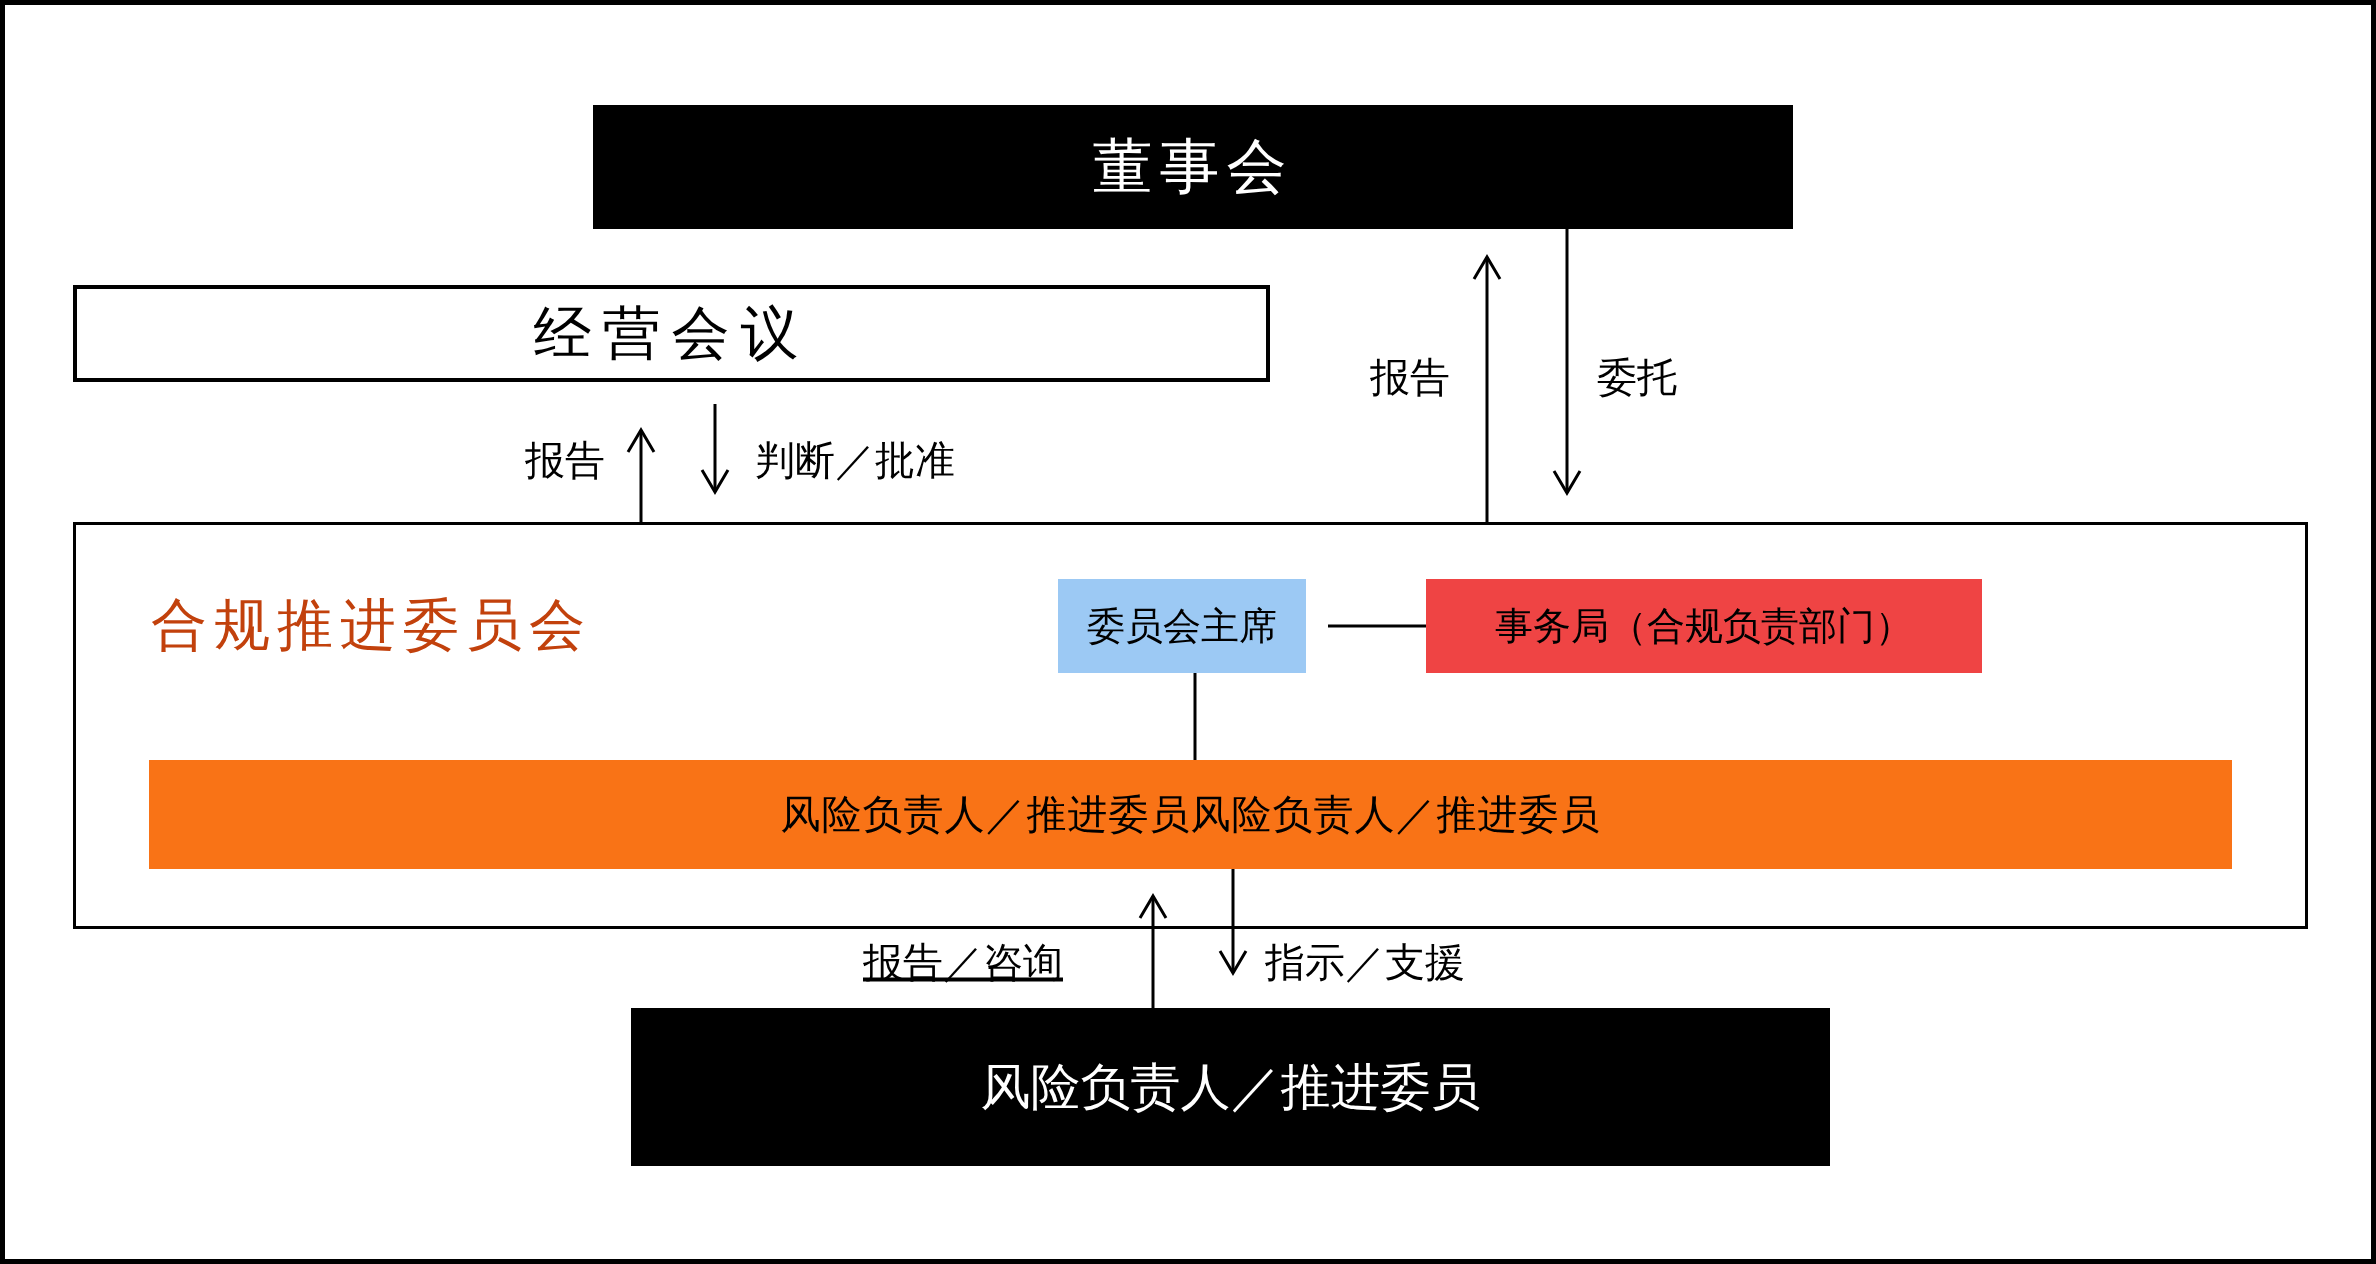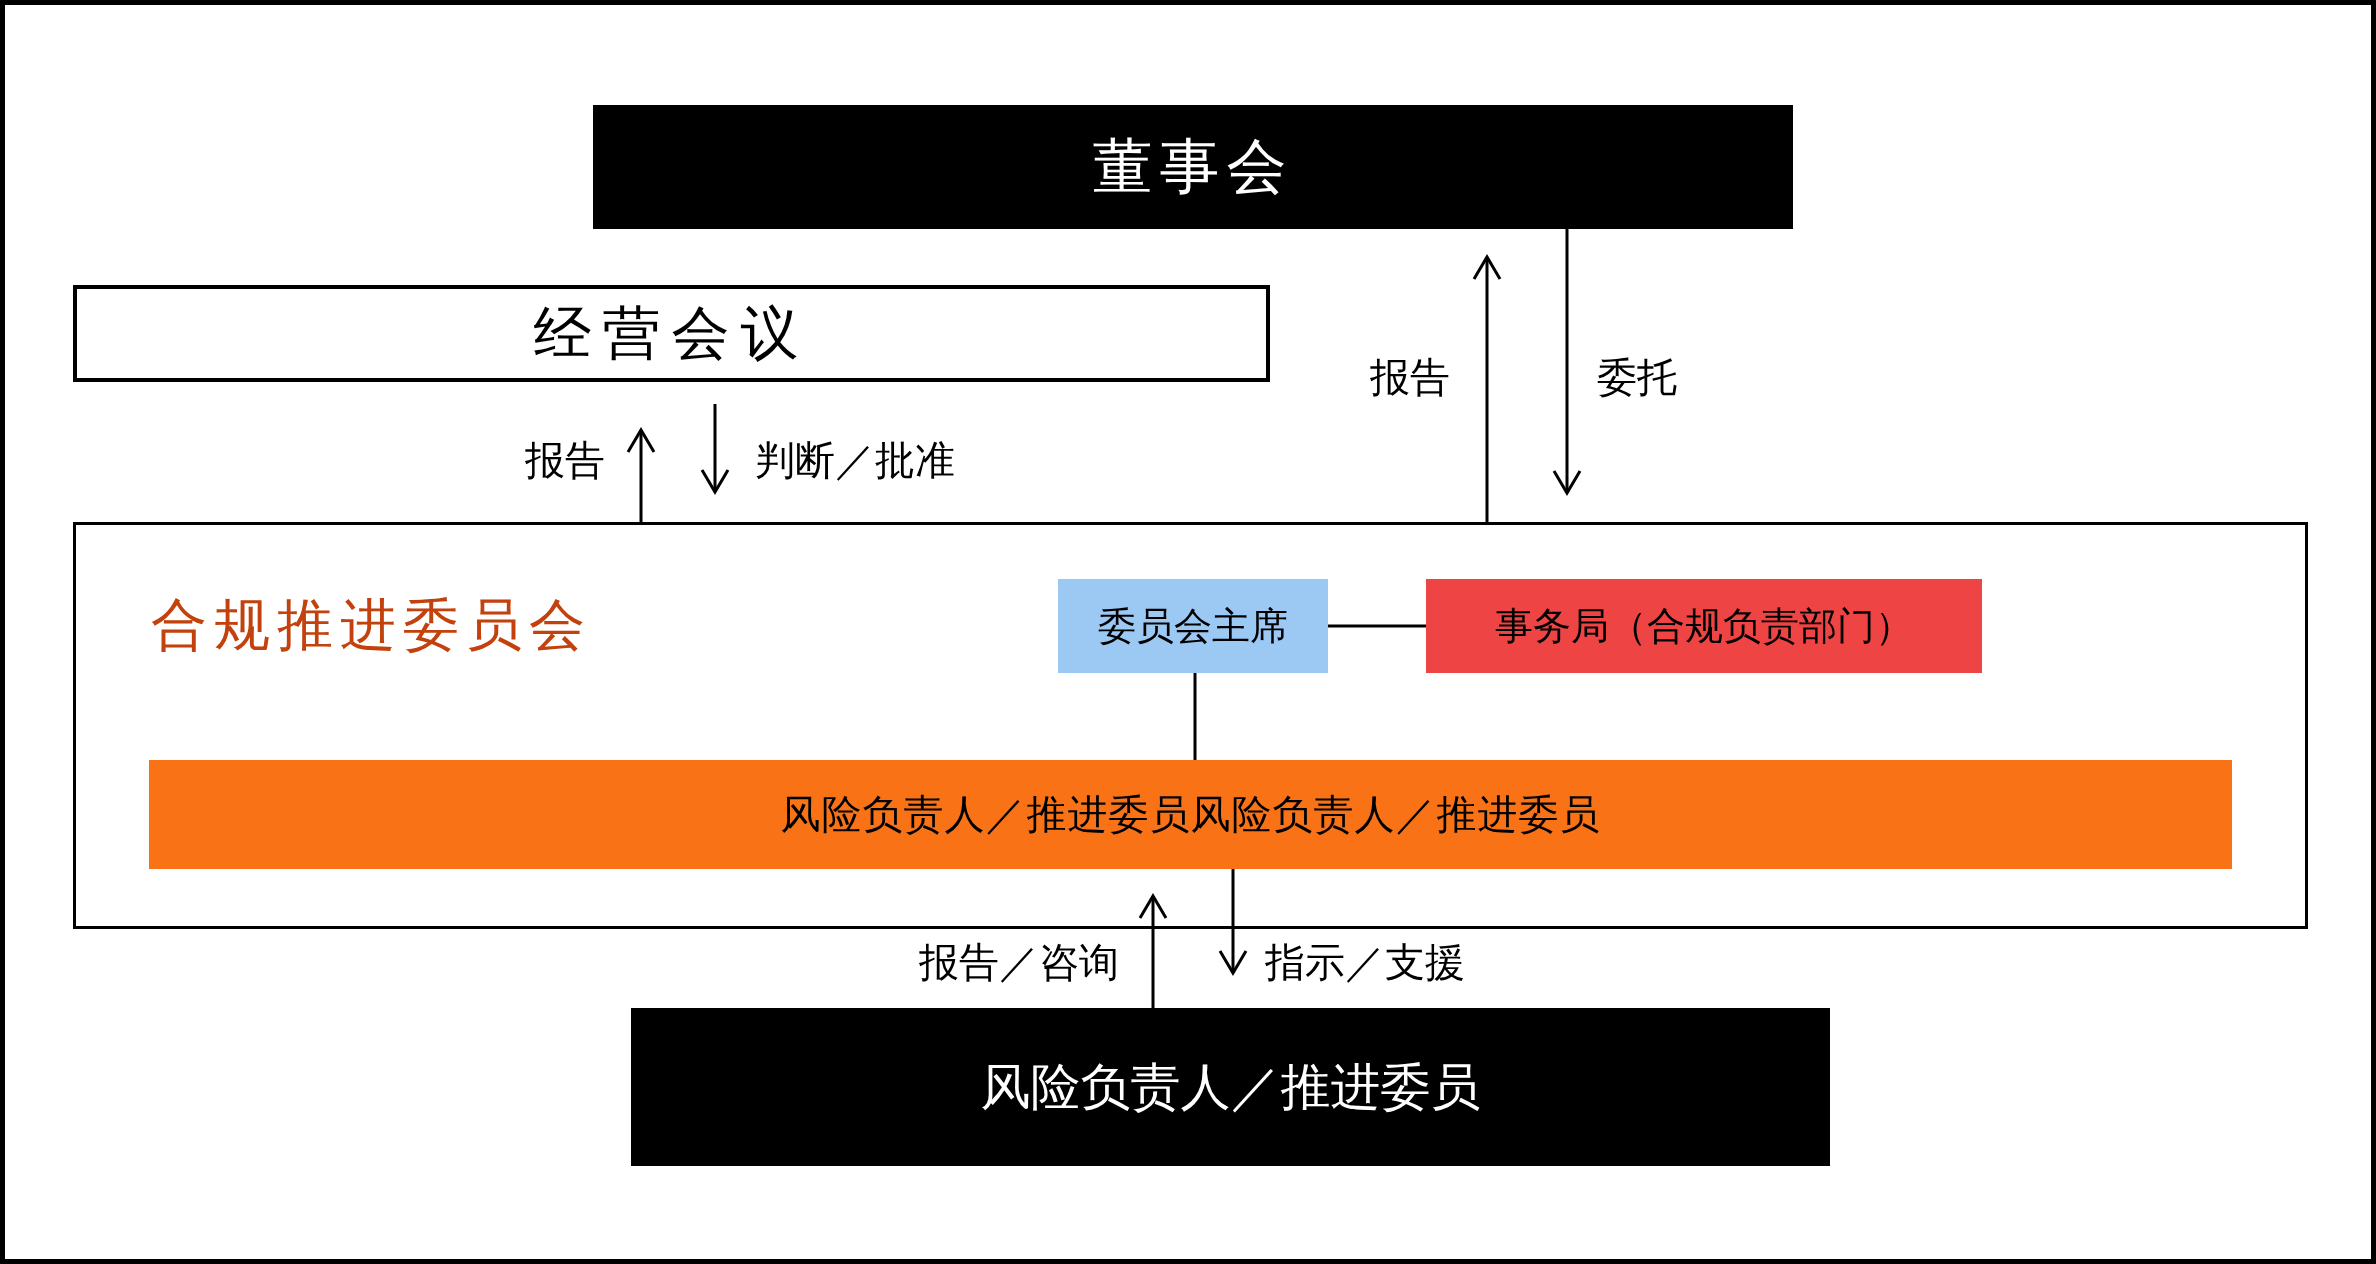--- a/index.html
+++ b/index.html
@@ -51,21 +51,21 @@
     position: absolute;
     left: 146px; top: 583px;
     color: #c2410c;
     font-family: "Liberation Serif", serif;
     font-size: 56px; letter-spacing: 7px;
     white-space: nowrap;
   }
 
   
   .chair-box {
-    left: 1053px; top: 574px; width: 270px; height: 94px;
+    left: 1053px; top: 574px; width: 248px; height: 94px;
     background: #9CC9F4; color: #000000;
     font-size: 38px;
   }
   .secretariat-box {
     left: 1421px; top: 574px; width: 556px; height: 94px;
     background: #ef4444; color: #000000;
     font-size: 38px;
   }
   .members-bar {
     left: 144px; top: 755px; width: 2083px; height: 109px;
@@ -98,21 +98,21 @@
     position: absolute;
     transform: translate(-50%, -50%);
     color: #000000;
     font-size: 40px;
     white-space: nowrap;
   }
   .lbl-report-left      { left: 560px;  top: 455px; }
   .lbl-judge-approve    { left: 850px;  top: 455px; }
   .lbl-report-right     { left: 1405px; top: 372px; }
   .lbl-entrust          { left: 1632px; top: 372px; }
-  .lbl-report-consult   { left: 1014px; top: 957px; }
+  .lbl-report-consult   { left: 958px; top: 957px; text-decoration: underline; }
   .lbl-instruct-support { left: 1360px; top: 957px; }
 </style>
 </head>
 <body>
 
 <div class="canvas">
 
   <div class="node board-box">
     <span>董事会</span>
   </div>

